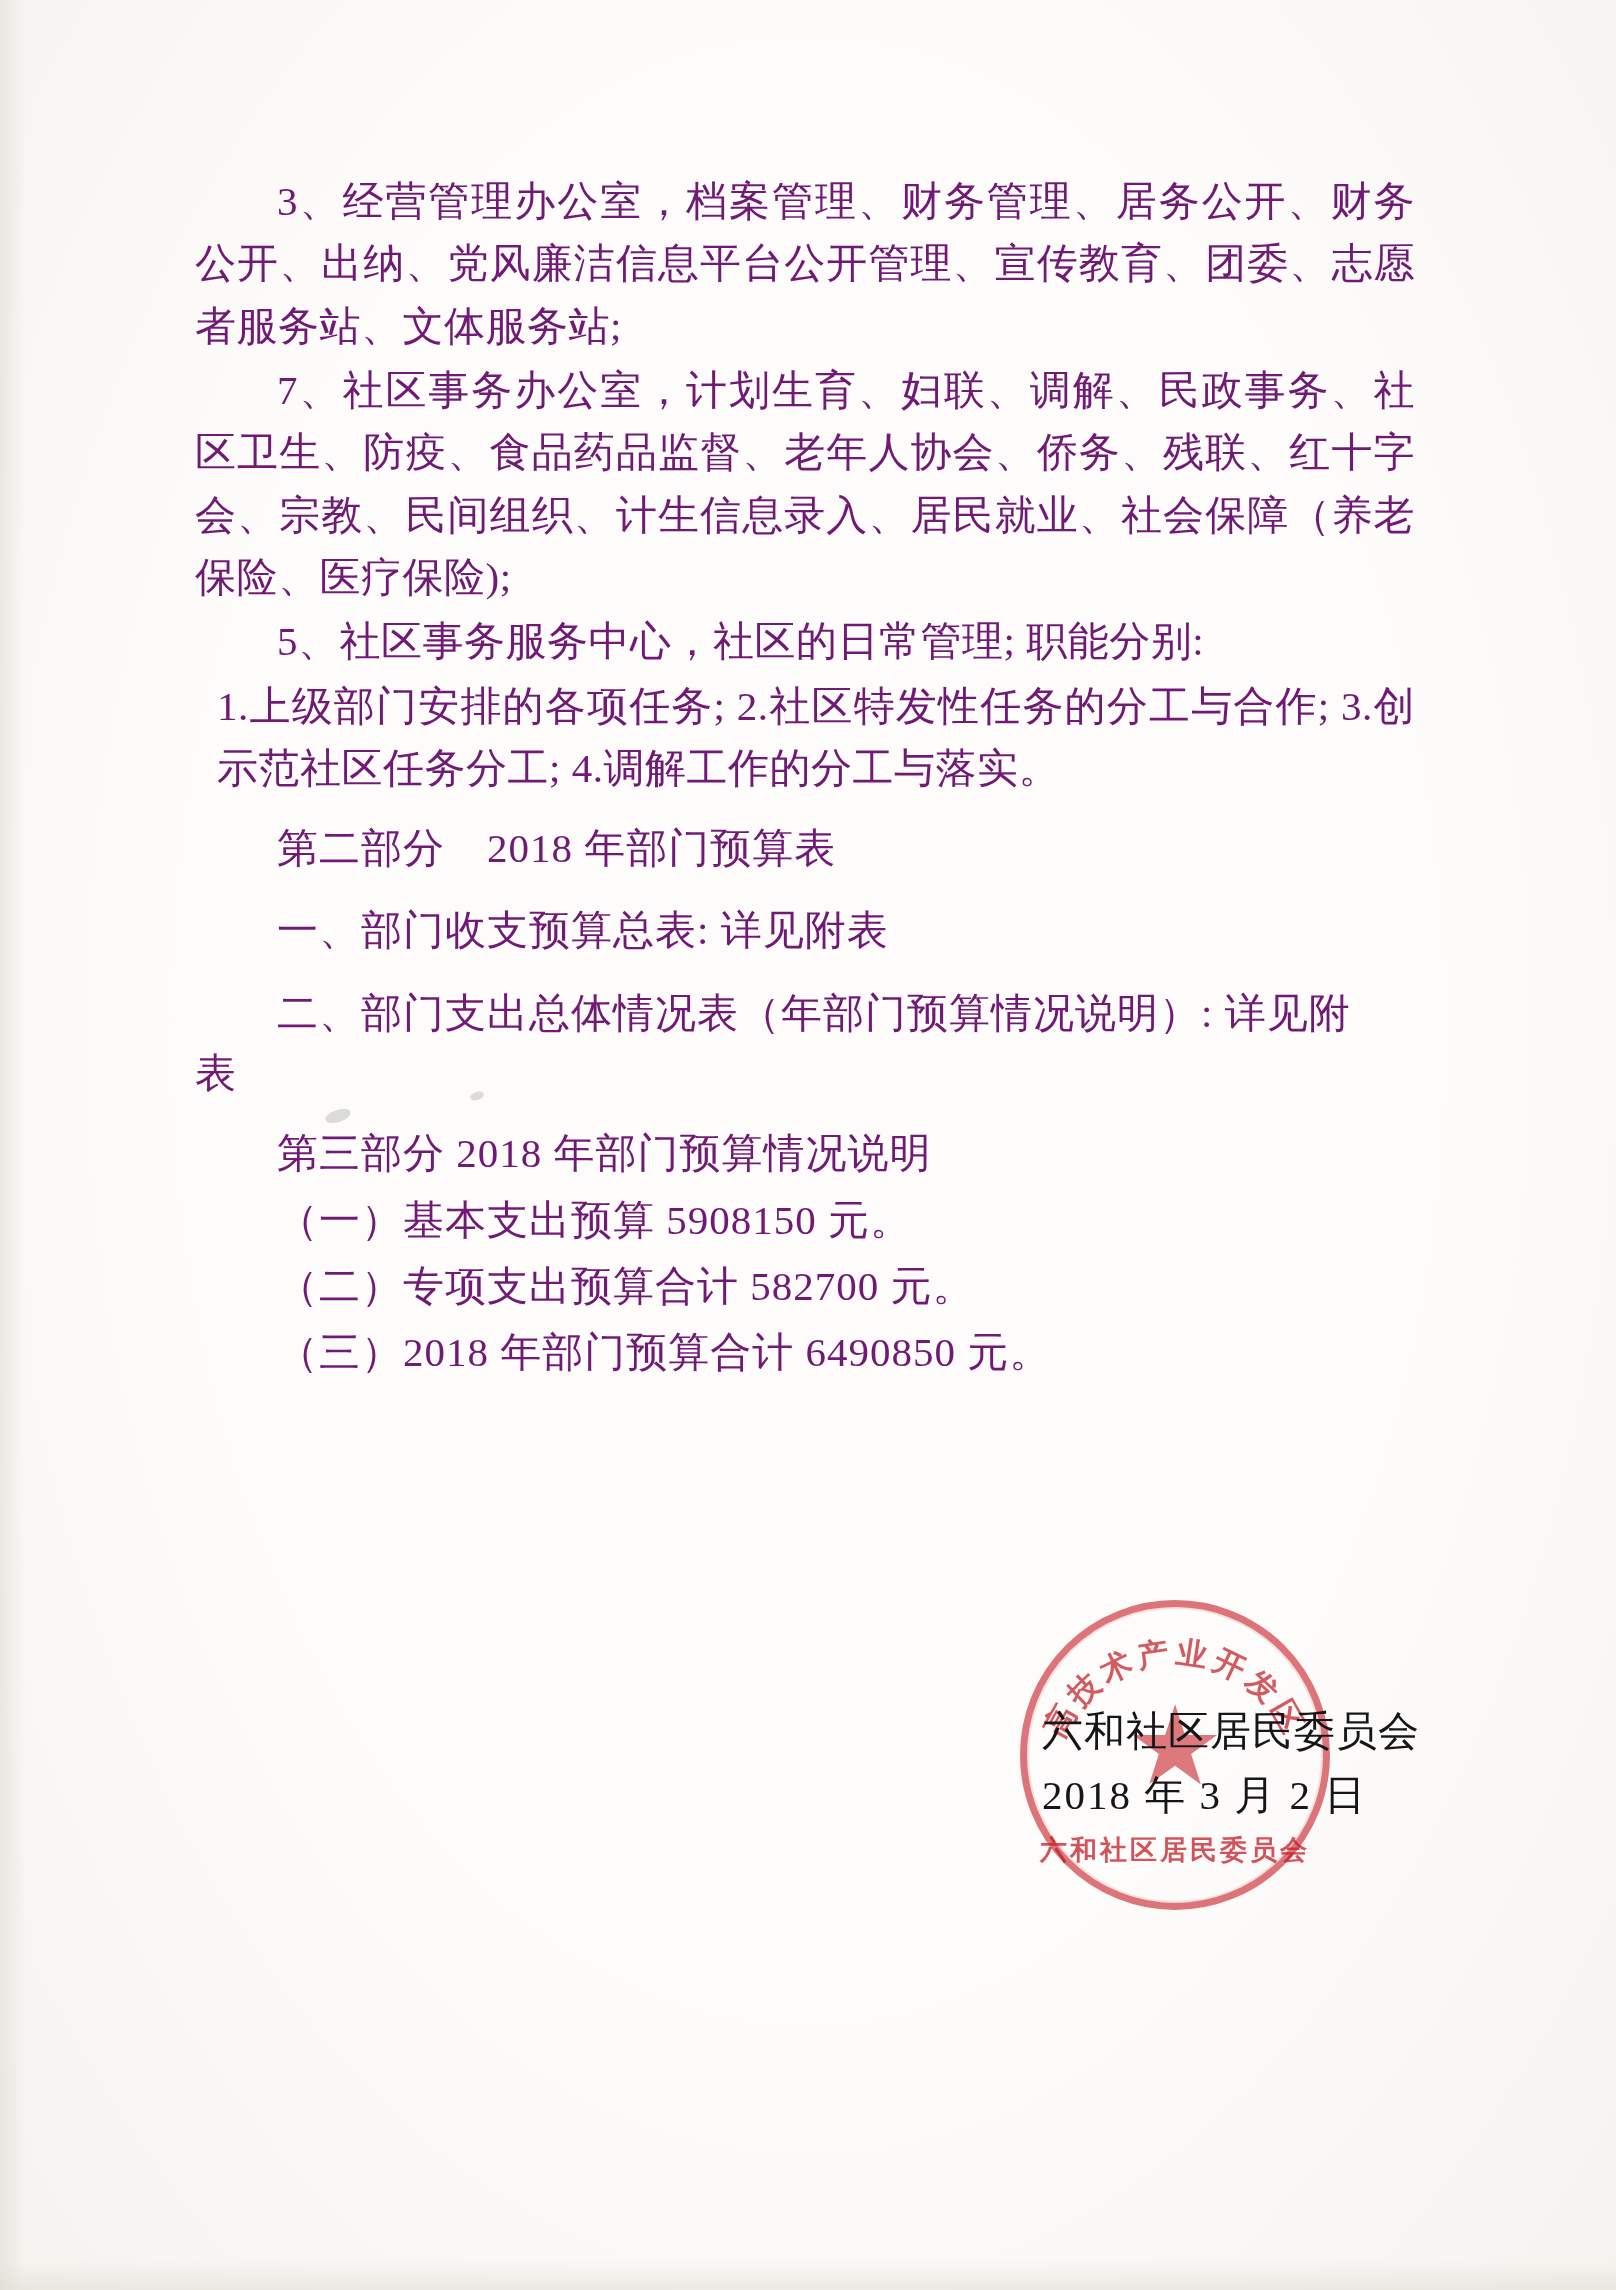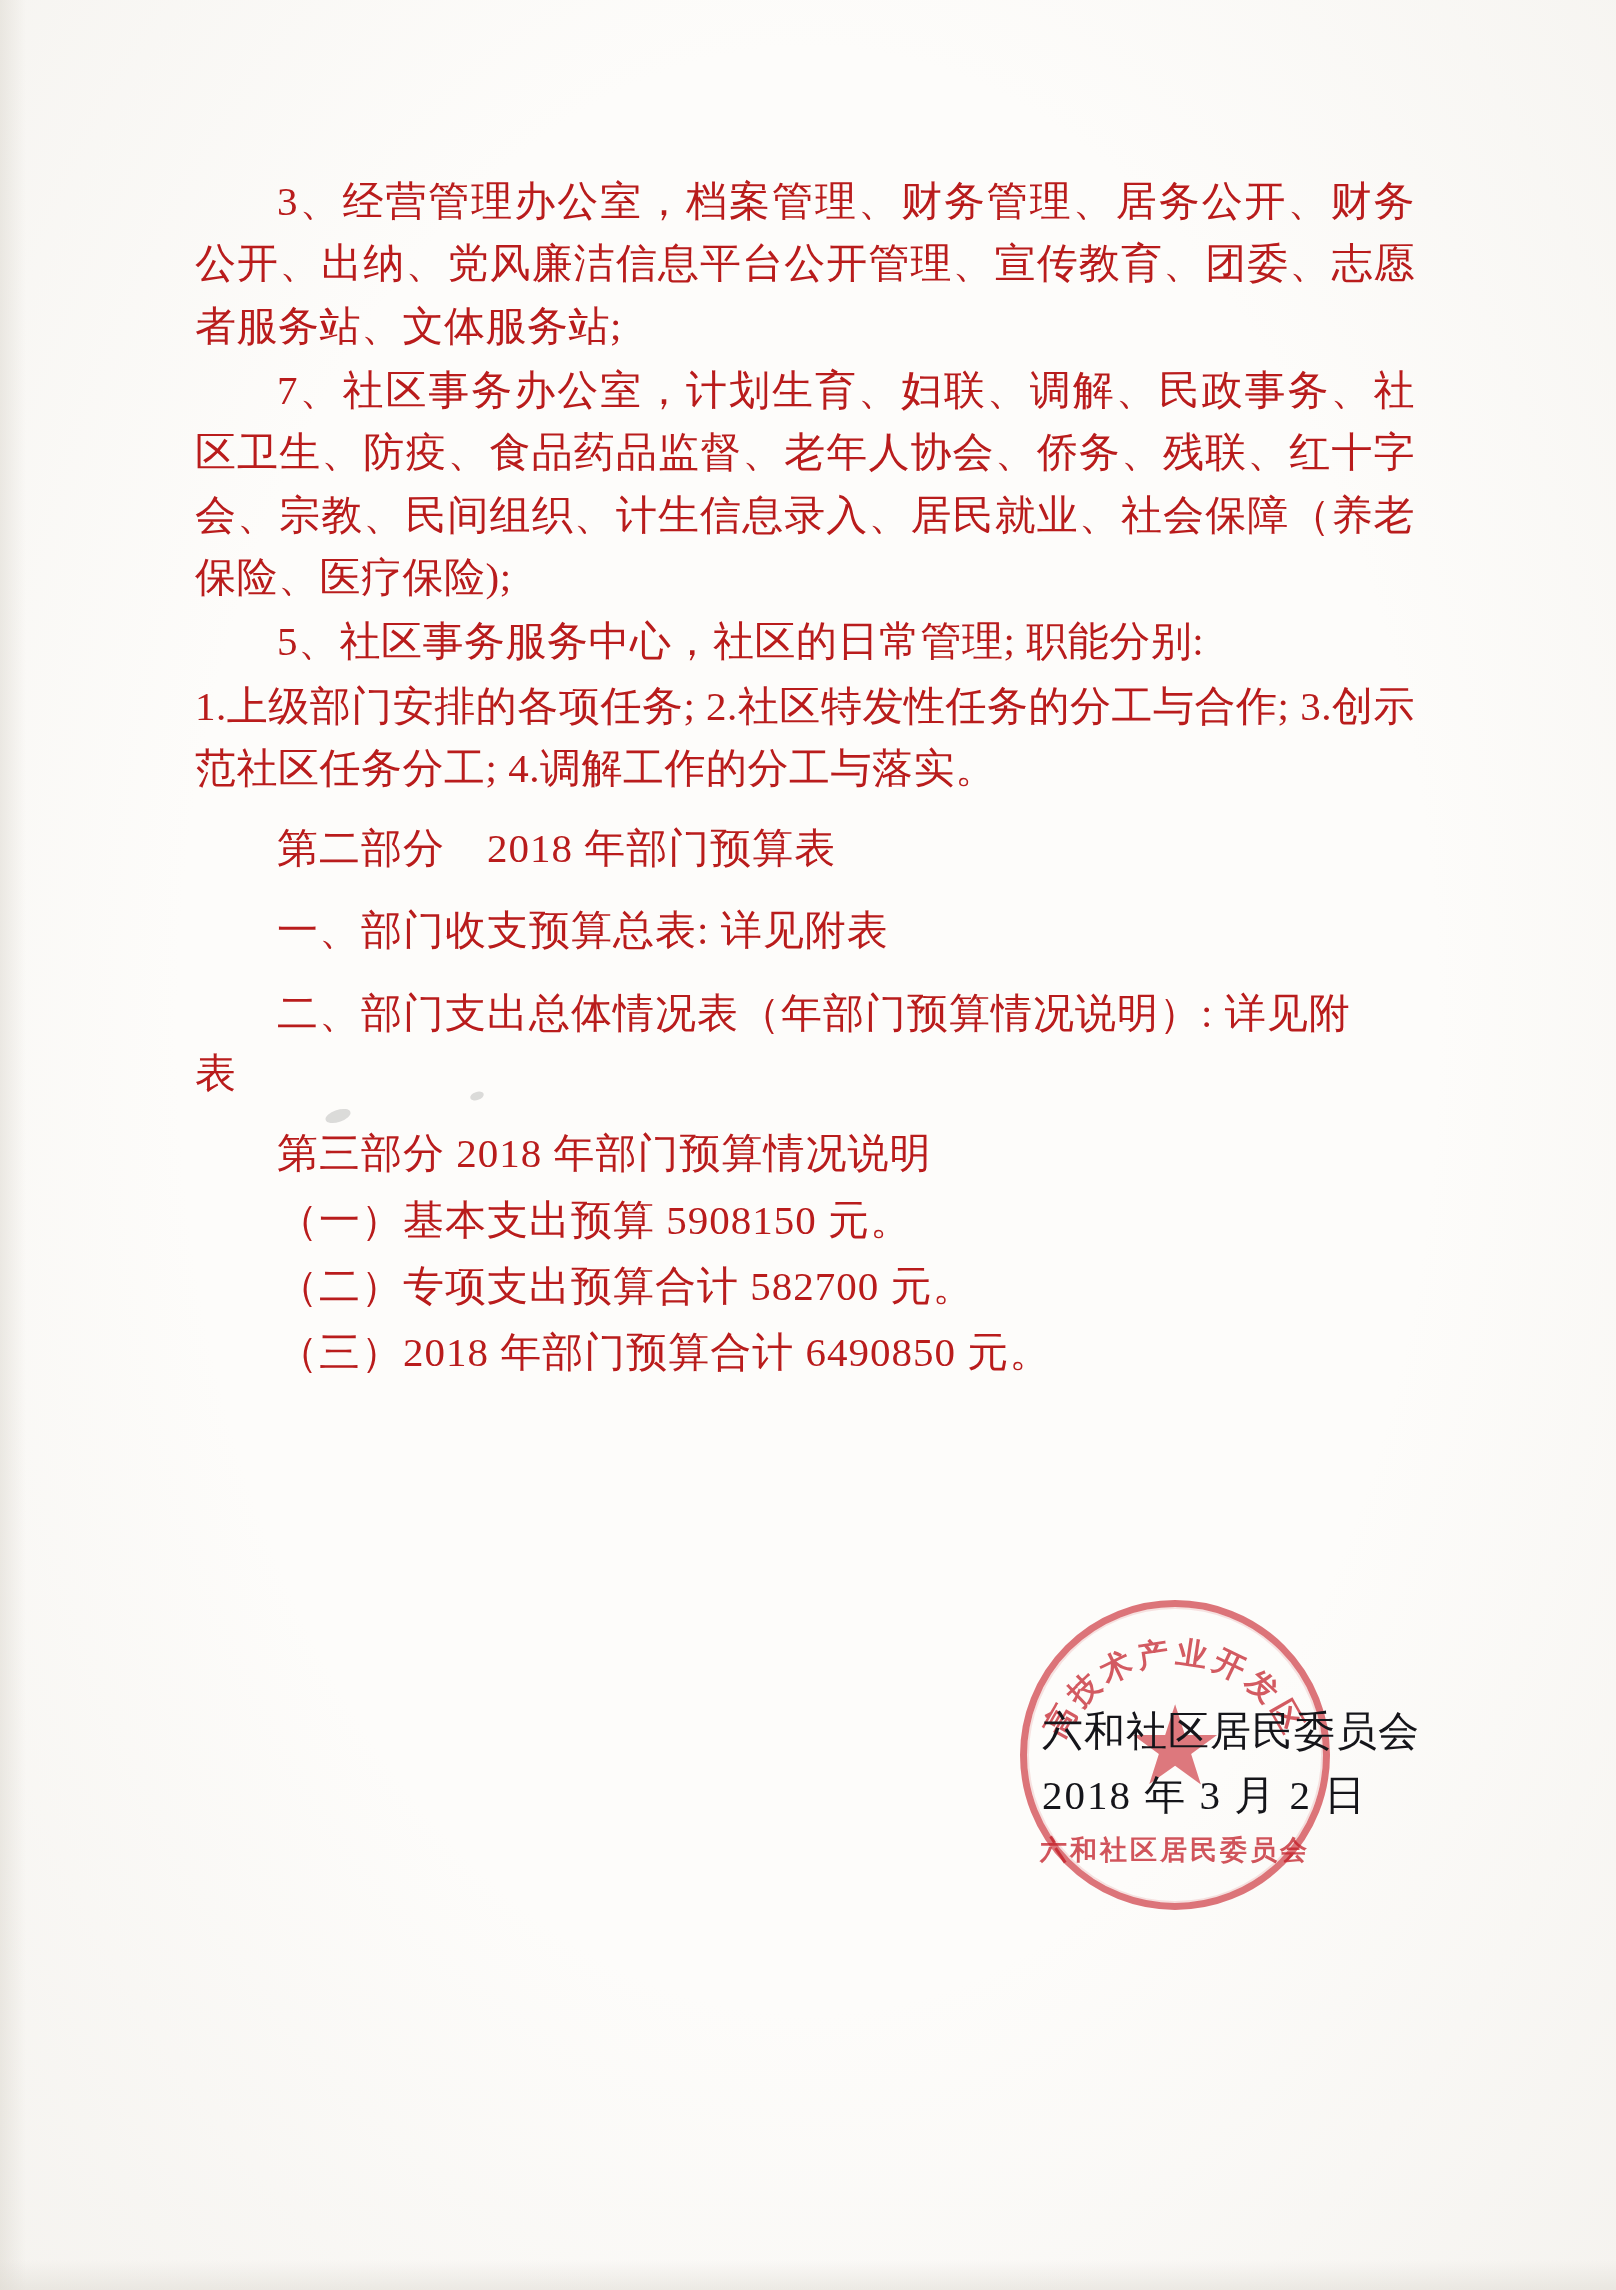--- a/index.html
+++ b/index.html
@@ -26,33 +26,34 @@
       radial-gradient(ellipse at 50% 45%, rgba(255,255,255,0) 55%, rgba(226,222,214,0.30) 100%);
     pointer-events: none;
   }
   .doc-body {
     position: absolute;
     left: 195px;
     top: 170px;
     width: 1220px;
     font-size: 41px;
     line-height: 1.52;
-    color: #b91c1c;
+    color: #701a75;
     letter-spacing: 0.5px;
   }
   .para {
     margin: 0 0 2px 0;
     text-align: justify;
     text-justify: inter-ideograph;
   }
   .indent {
     text-indent: 2em;
   }
   .noindent {
     text-indent: 0;
+    margin-left: 22px;
   }
   .heading {
     margin: 18px 0 4px 0;
     text-indent: 2em;
     font-weight: 400;
     letter-spacing: 1px;
   }
   .subheading {
     margin: 20px 0 2px 0;
     text-indent: 2em;

